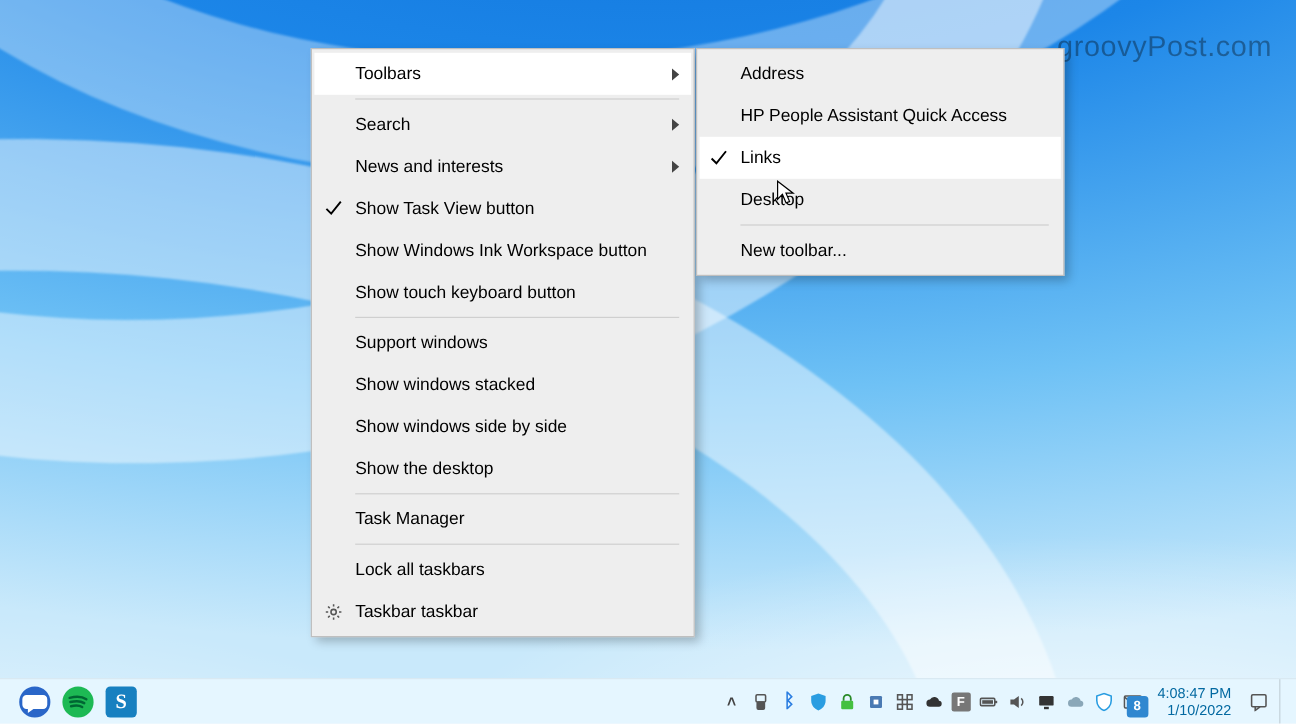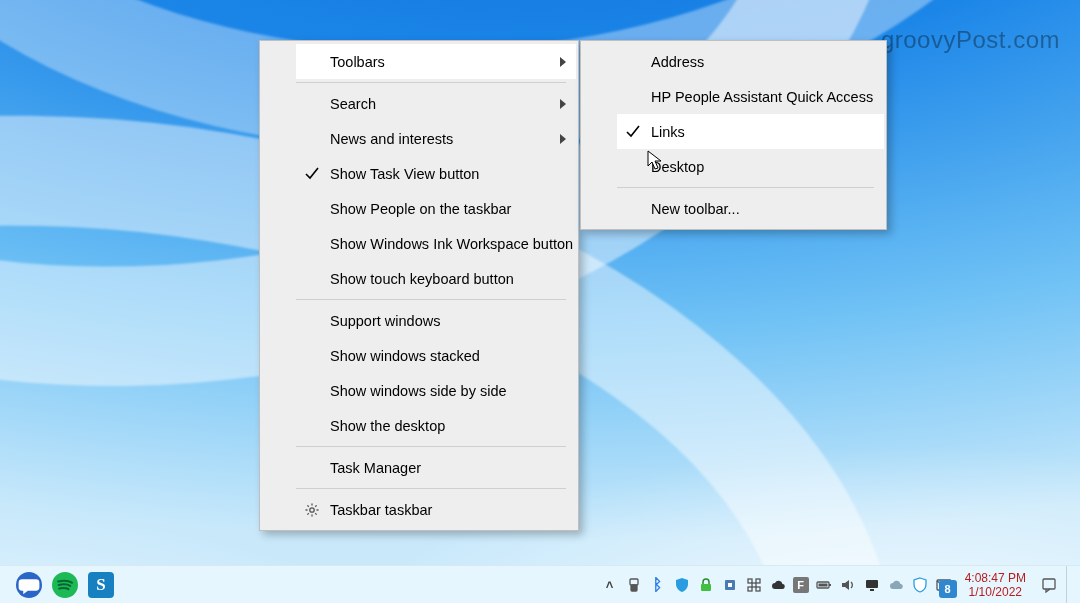--- a/index.html
+++ b/index.html
@@ -35,21 +35,20 @@
     z-index: 50;
   }
   .menu .item {
     display:flex; align-items:center;
     height: 35px;
     padding: 0 8px 0 34px;
     position: relative;
     white-space: nowrap;
     font-size: 14.5px;
     color:#000;
-    margin-left:34px;
   }
   .menu .item.highlight { background:#ffffff; }
   .menu .sep {
     height:0; border-top:1px solid #cfcfcf; margin: 3px 10px 3px 34px;
   }
   .menu .chevron {
     position:absolute; right:10px; top:50%; transform:translateY(-50%);
     width:0;height:0;border-top:5px solid transparent;border-bottom:5px solid transparent;border-left:6px solid #444;
   }
   .menu .check {
@@ -80,22 +79,22 @@
   .taskbar .left { display:flex; align-items:center; gap:6px; padding-left:14px; }
   .taskbar .right { margin-left:auto; display:flex; align-items:center; gap:6px; padding-right:8px; }
   .tb-icon {
     width:26px;height:26px;border-radius:4px; display:inline-flex;align-items:center;justify-content:center;
     position:relative;
   }
   .tb-icon.app { width:30px;height:30px;border-radius:3px; }
   .tray-icon { width:18px; height:18px; display:inline-flex;align-items:center;justify-content:center; font-size:13px; color:#444; }
   .tray-icon svg { width:16px;height:16px; }
   .clock {
-    display:flex; flex-direction:column; align-items:center; justify-content:center;
-    font-size:12px; line-height:14px; color:#b91c1c; padding:0 6px;
+    display:flex; flex-direction:column; align-items:flex-end; justify-content:center;
+    font-size:12px; line-height:14px; color:#0369a1; padding:0 6px;
   }
   .show-desktop { width:6px; height:38px; border-left:1px solid rgba(0,0,0,0.15); }
 
   .pill-blue   { background:#2a66c8; border-radius:50%; width:26px;height:26px;}
   .pill-green  { background:#1db954; border-radius:50%; width:26px;height:26px;}
   .square-blue { background:#1780c0; border-radius:4px; width:26px;height:26px; display:flex;align-items:center;justify-content:center;}
   .square-blue span { color:#fff; font-weight:700; font-family: Georgia,serif; font-size:17px;}
 
   .notif-badge {
     background:#2f87d0; color:#fff; width:18px;height:18px;border-radius:3px;
@@ -134,23 +133,20 @@
 
   <div class="item">
     <span class="check">
       <svg viewBox="0 0 16 16">
           <polyline points="2,9 6,13 14,3"></polyline>
         </svg>
     </span>
     <span>Show Task View button</span>
   </div>
   <div class="item">
-    <span>Show People on the taskbar</span>
-  </div>
-  <div class="item">
     <span>Show Windows Ink Workspace button</span>
   </div>
   <div class="item">
     <span>Show touch keyboard button</span>
   </div>
 
   <div class="sep"></div>
 
   <div class="item">
     <span>Support windows</span>
@@ -166,20 +162,23 @@
   </div>
 
   <div class="sep"></div>
 
   <div class="item">
     <span>Task Manager</span>
   </div>
 
   <div class="sep"></div>
 
+  <div class="item">
+    <span>Lock all taskbars</span>
+  </div>
   <div class="item">
     <span class="gear">
       <svg viewBox="0 0 16 16" class="st">
           <circle cx="8" cy="8" r="2.2"></circle>
           <path d="M8 1.5v2M8 12.5v2M1.5 8h2M12.5 8h2M3.4 3.4l1.4 1.4M11.2 11.2l1.4 1.4M12.6 3.4l-1.4 1.4M4.8 11.2l-1.4 1.4"></path>
         </svg>
     </span>
     <span>Taskbar taskbar</span>
   </div>
 </div>

